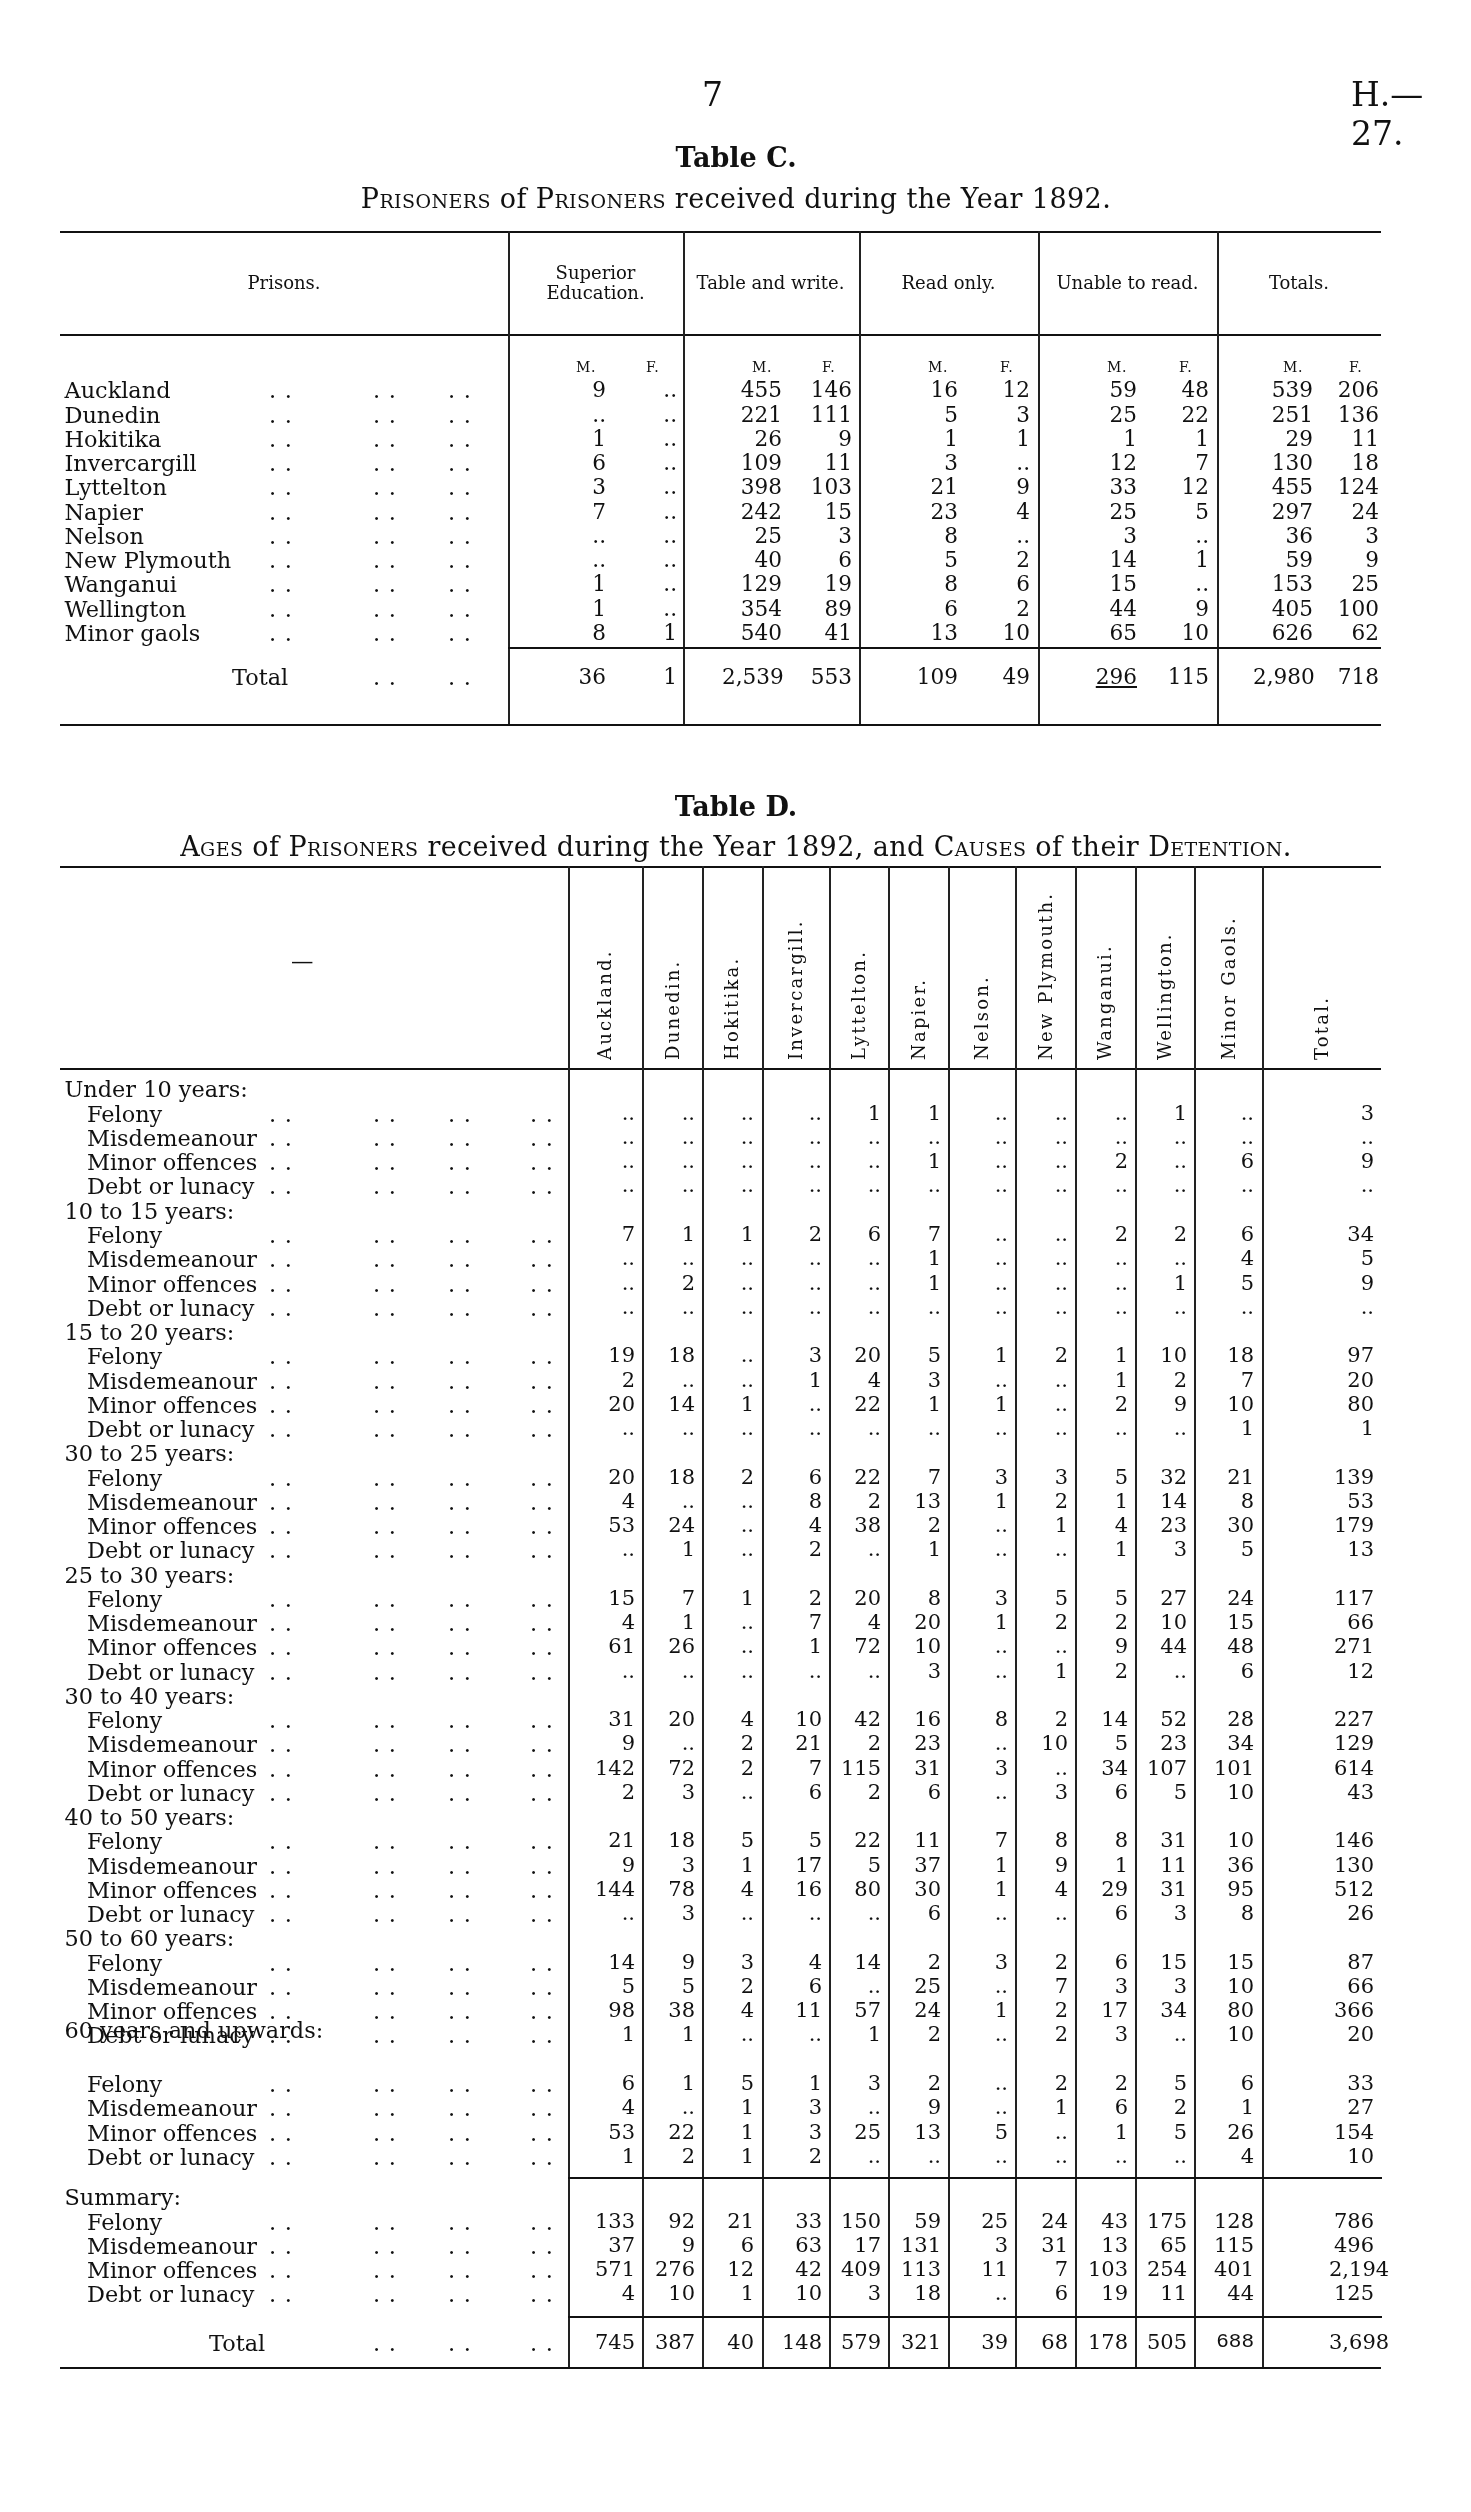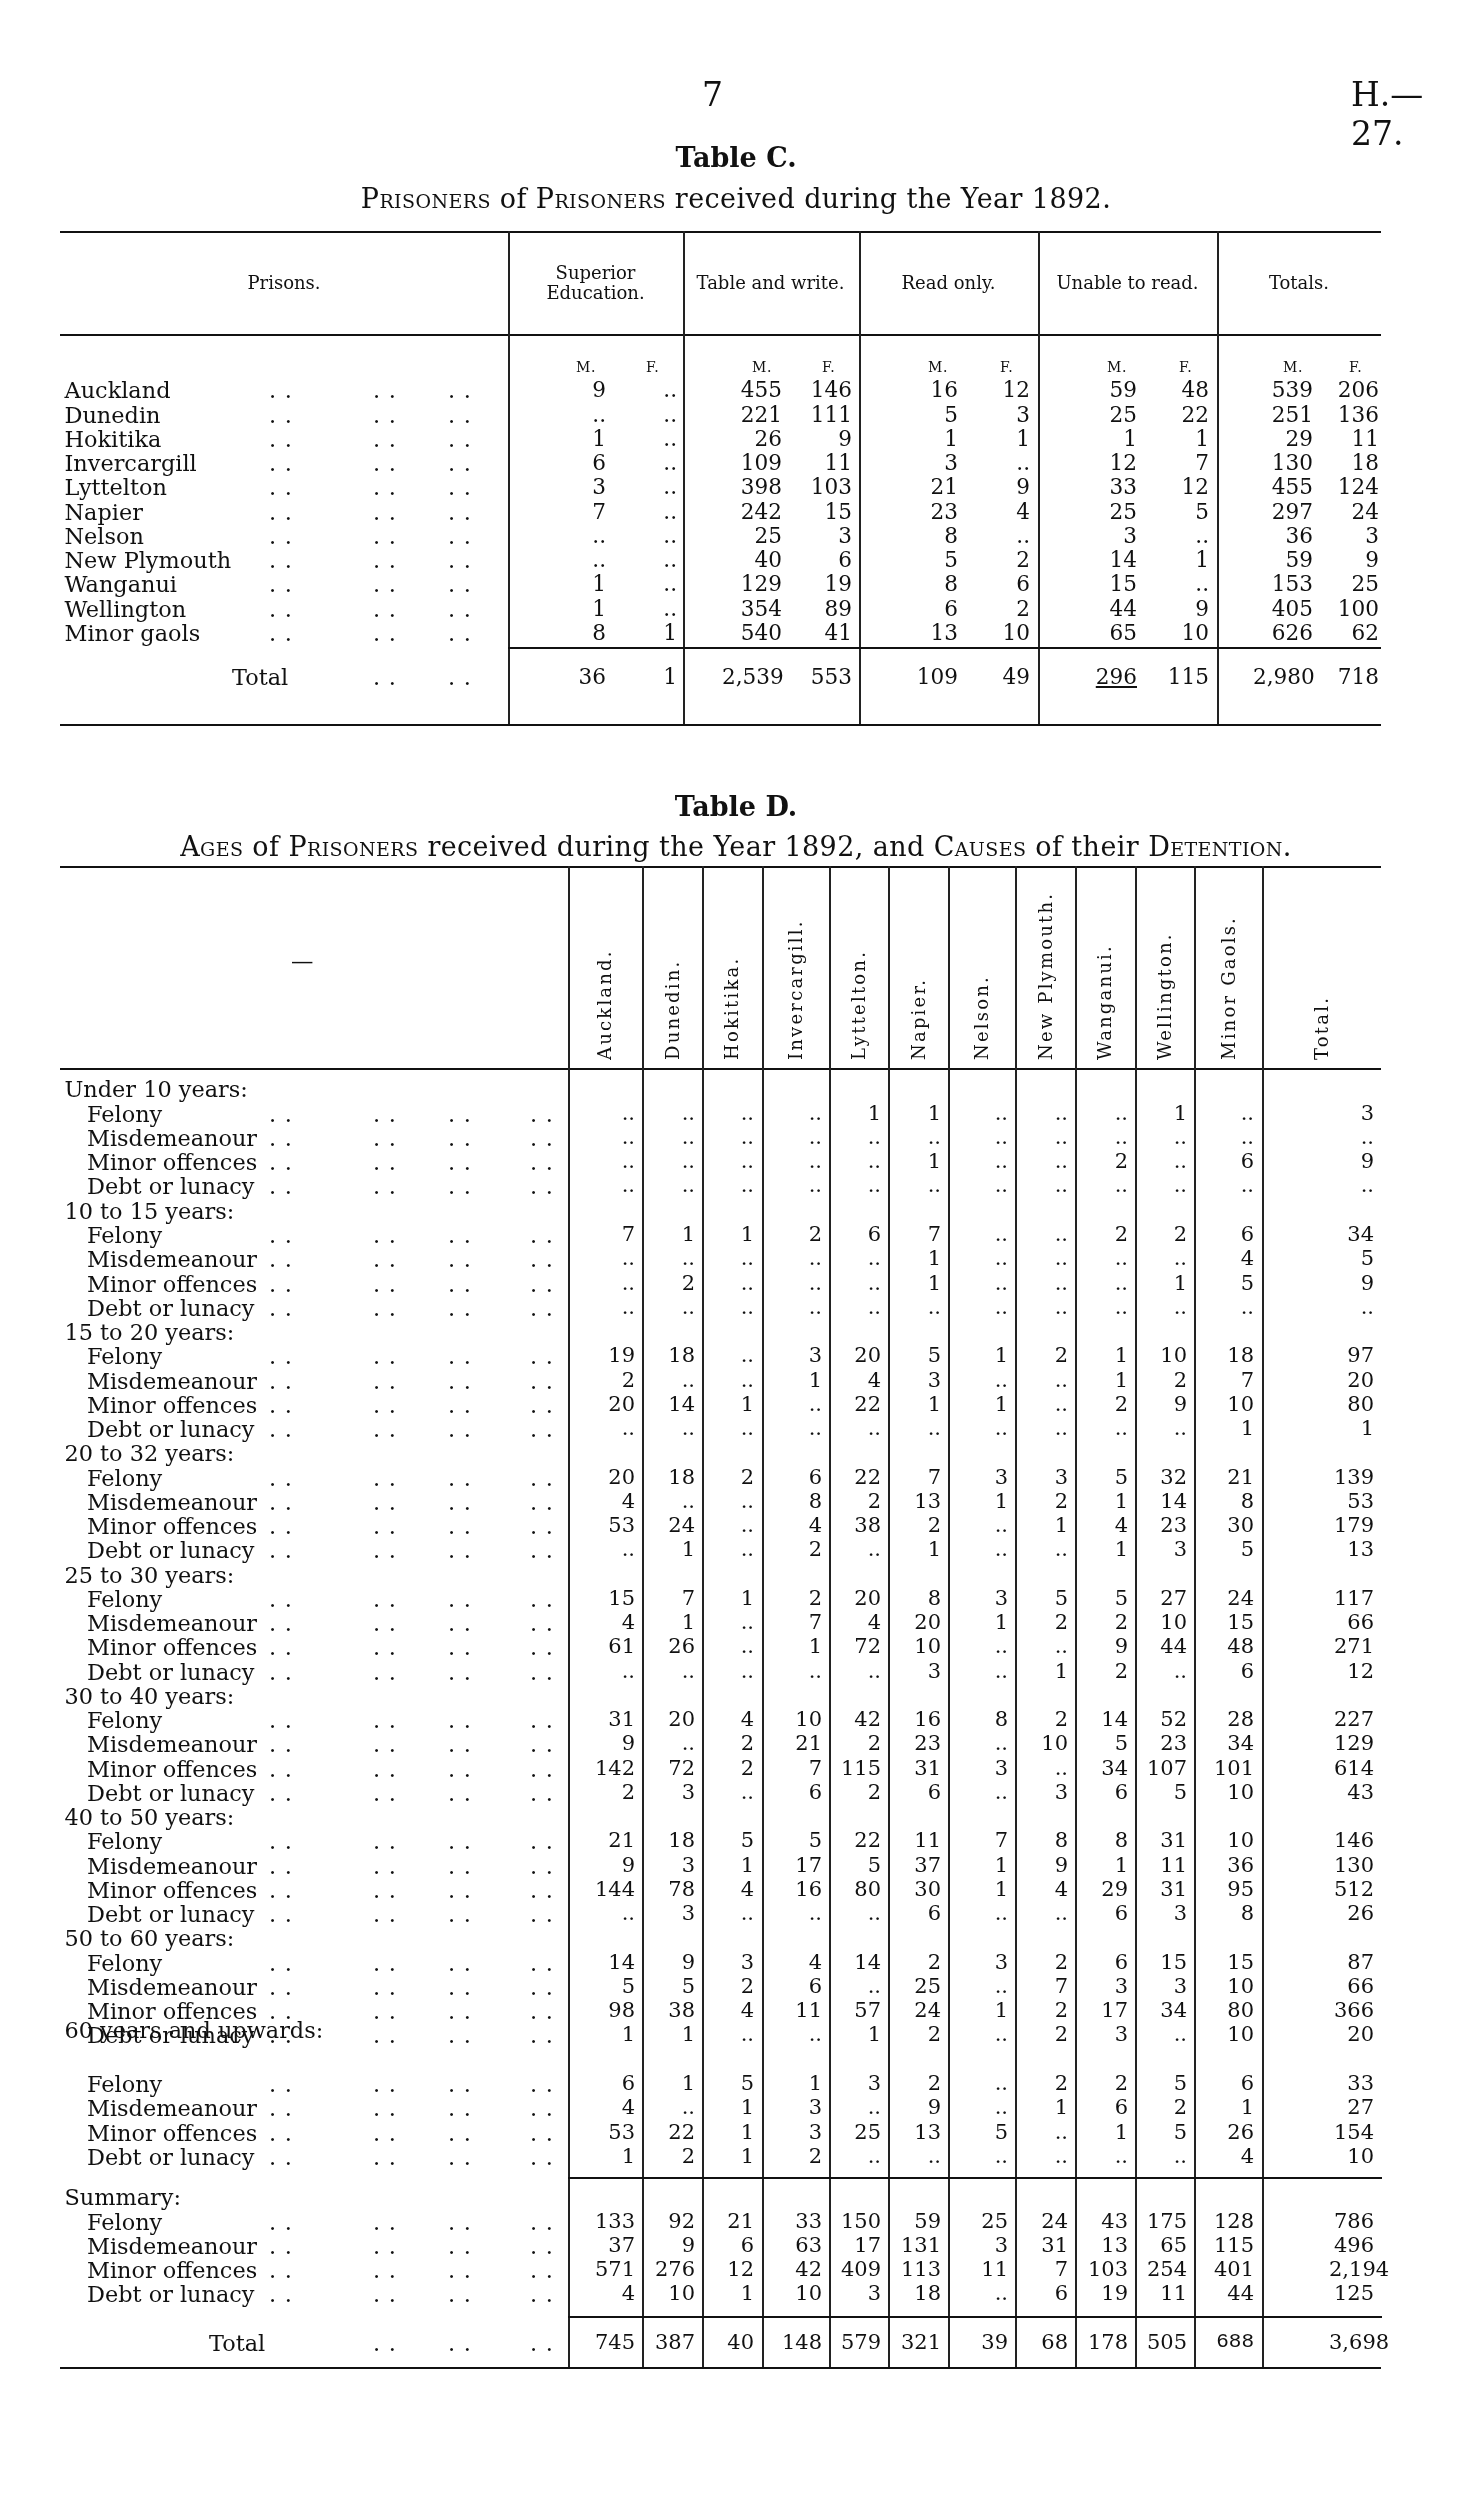--- a/index.html
+++ b/index.html
@@ -463,21 +463,21 @@
     <div class="dcell" style="left:649px;top:550px;">..</div>
     <div class="dcell" style="left:717px;top:550px;">..</div>
     <div class="dcell" style="left:776px;top:550px;">..</div>
     <div class="dcell" style="left:836px;top:550px;">..</div>
     <div class="dcell" style="left:903px;top:550px;">..</div>
     <div class="dcell" style="left:963px;top:550px;">..</div>
     <div class="dcell" style="left:1023px;top:550px;">..</div>
     <div class="dcell" style="left:1082px;top:550px;">..</div>
     <div class="dcell" style="left:1149px;top:550px;">1</div>
     <div class="dcell" style="left:1269px;top:550px;">1</div>
-    <div class="lbl" style="left:4.5px;top:574px;">20 to 32 years:</div>
+    <div class="lbl" style="left:4.5px;top:574px;">30 to 25 years:</div>
     <div class="lbl" style="left:27px;top:599px;">Felony</div>
     <div class="dots" style="left:209px;top:599px;">. .</div>
     <div class="dots" style="left:313px;top:599px;">. .</div>
     <div class="dots" style="left:388px;top:599px;">. .</div>
     <div class="dots" style="left:470px;top:599px;">. .</div>
     <div class="dcell" style="left:530px;top:599px;">20</div>
     <div class="dcell" style="left:590px;top:599px;">18</div>
     <div class="dcell" style="left:649px;top:599px;">2</div>
     <div class="dcell" style="left:717px;top:599px;">6</div>
     <div class="dcell" style="left:776px;top:599px;">22</div>

